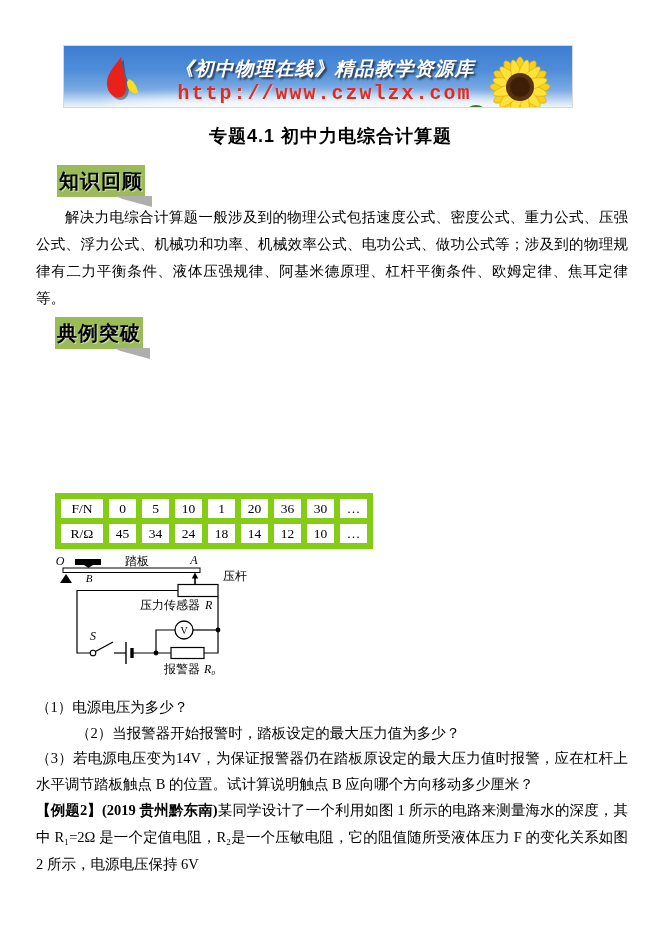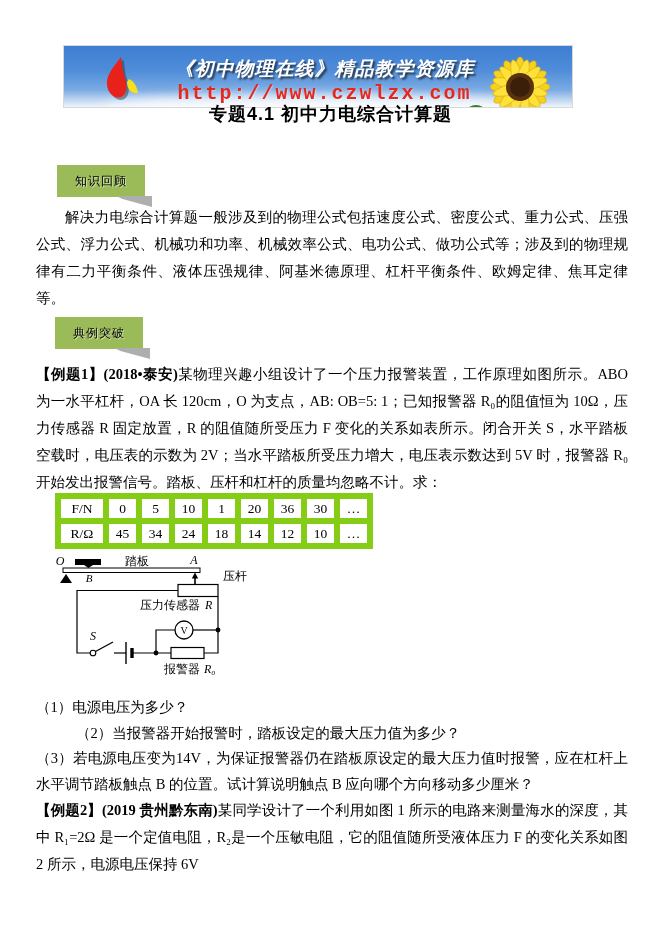--- a/index.html
+++ b/index.html
@@ -33,31 +33,31 @@
     position:absolute; left:88px; top:36px; width:345px; text-align:center;
     color:#e5281e; font-weight:bold; font-size:20px; letter-spacing:2px;
     font-family:"Liberation Mono","DejaVu Sans Mono",monospace;
     text-shadow:1px 1px 1px rgba(255,255,255,.35);
     white-space:nowrap;
   }
   .banner-flower { position:absolute; right:18px; bottom:-10px; }
 
   
   .doc-title {
-    position:absolute; left:0; top:102px; width:100%; text-align:center;
+    position:absolute; left:0; top:124px; width:100%; text-align:center;
     font-family:"Liberation Sans","DejaVu Sans",sans-serif;
     font-weight:bold; font-size:18px; letter-spacing:1px;
   }
 
   
   .green-label {
     position:absolute; width:88px; height:32px; line-height:32px;
     background:#9bbb59; color:#000; text-align:center;
     font-family:"Liberation Sans","DejaVu Sans",sans-serif;
-    font-weight:normal; font-size:12px; letter-spacing:1px;
+    font-weight:bold; font-size:20px; letter-spacing:1px;
     text-shadow:1px 1px 0 rgba(255,255,255,.55);
   }
   .green-label .shadow-wedge {
     position:absolute; right:-7px; bottom:-10px; width:36px; height:11px;
     background:#aeaeae;
     clip-path:polygon(0 0,100% 0,100% 100%,18% 28%);
   }
   .label-knowledge { left:57px; top:165px; }
   .label-example   { left:55px; top:317px;text-align:center; }
 
@@ -143,21 +143,20 @@
     <span class="shadow-wedge"></span>
   </div>
 
   <p class="body-text indent2 para-knowledge">解决力电综合计算题一般涉及到的物理公式包括速度公式、密度公式、重力公式、压强公式、浮力公式、机械功和功率、机械效率公式、电功公式、做功公式等；涉及到的物理规律有二力平衡条件、液体压强规律、阿基米德原理、杠杆平衡条件、欧姆定律、焦耳定律等。</p>
 
   <div class="green-label label-example">
     <span>典例突破</span>
     <span class="shadow-wedge"></span>
   </div>
 
-  <p class="body-text para-example1"><span class="bold-tag">【例题1】(2018•泰安)</span><span>某物理兴趣小组设计了一个压力报警装置，工作原理如图所示。ABO 为一水平杠杆，OA 长 120cm，O 为支点，AB: OB=5: 1；已知报警器 R₀的阻值恒为 10Ω，压力传感器 R 固定放置，R 的阻值随所受压力 F 变化的关系如表所示。闭合开关 S，水平踏板空载时，电压表的示数为 2V；当水平踏板所受压力增大，电压表示数达到 5V 时，报警器 R₀开始发出报警信号。踏板、压杆和杠杆的质量均忽略不计。求：</span></p>
 
   <table class="data-table">
     <tbody>
       <tr>
         <td class="first">F/N</td>
         <td>0</td>
         <td>5</td>
         <td>10</td>
         <td>1</td>
         <td>20</td>

